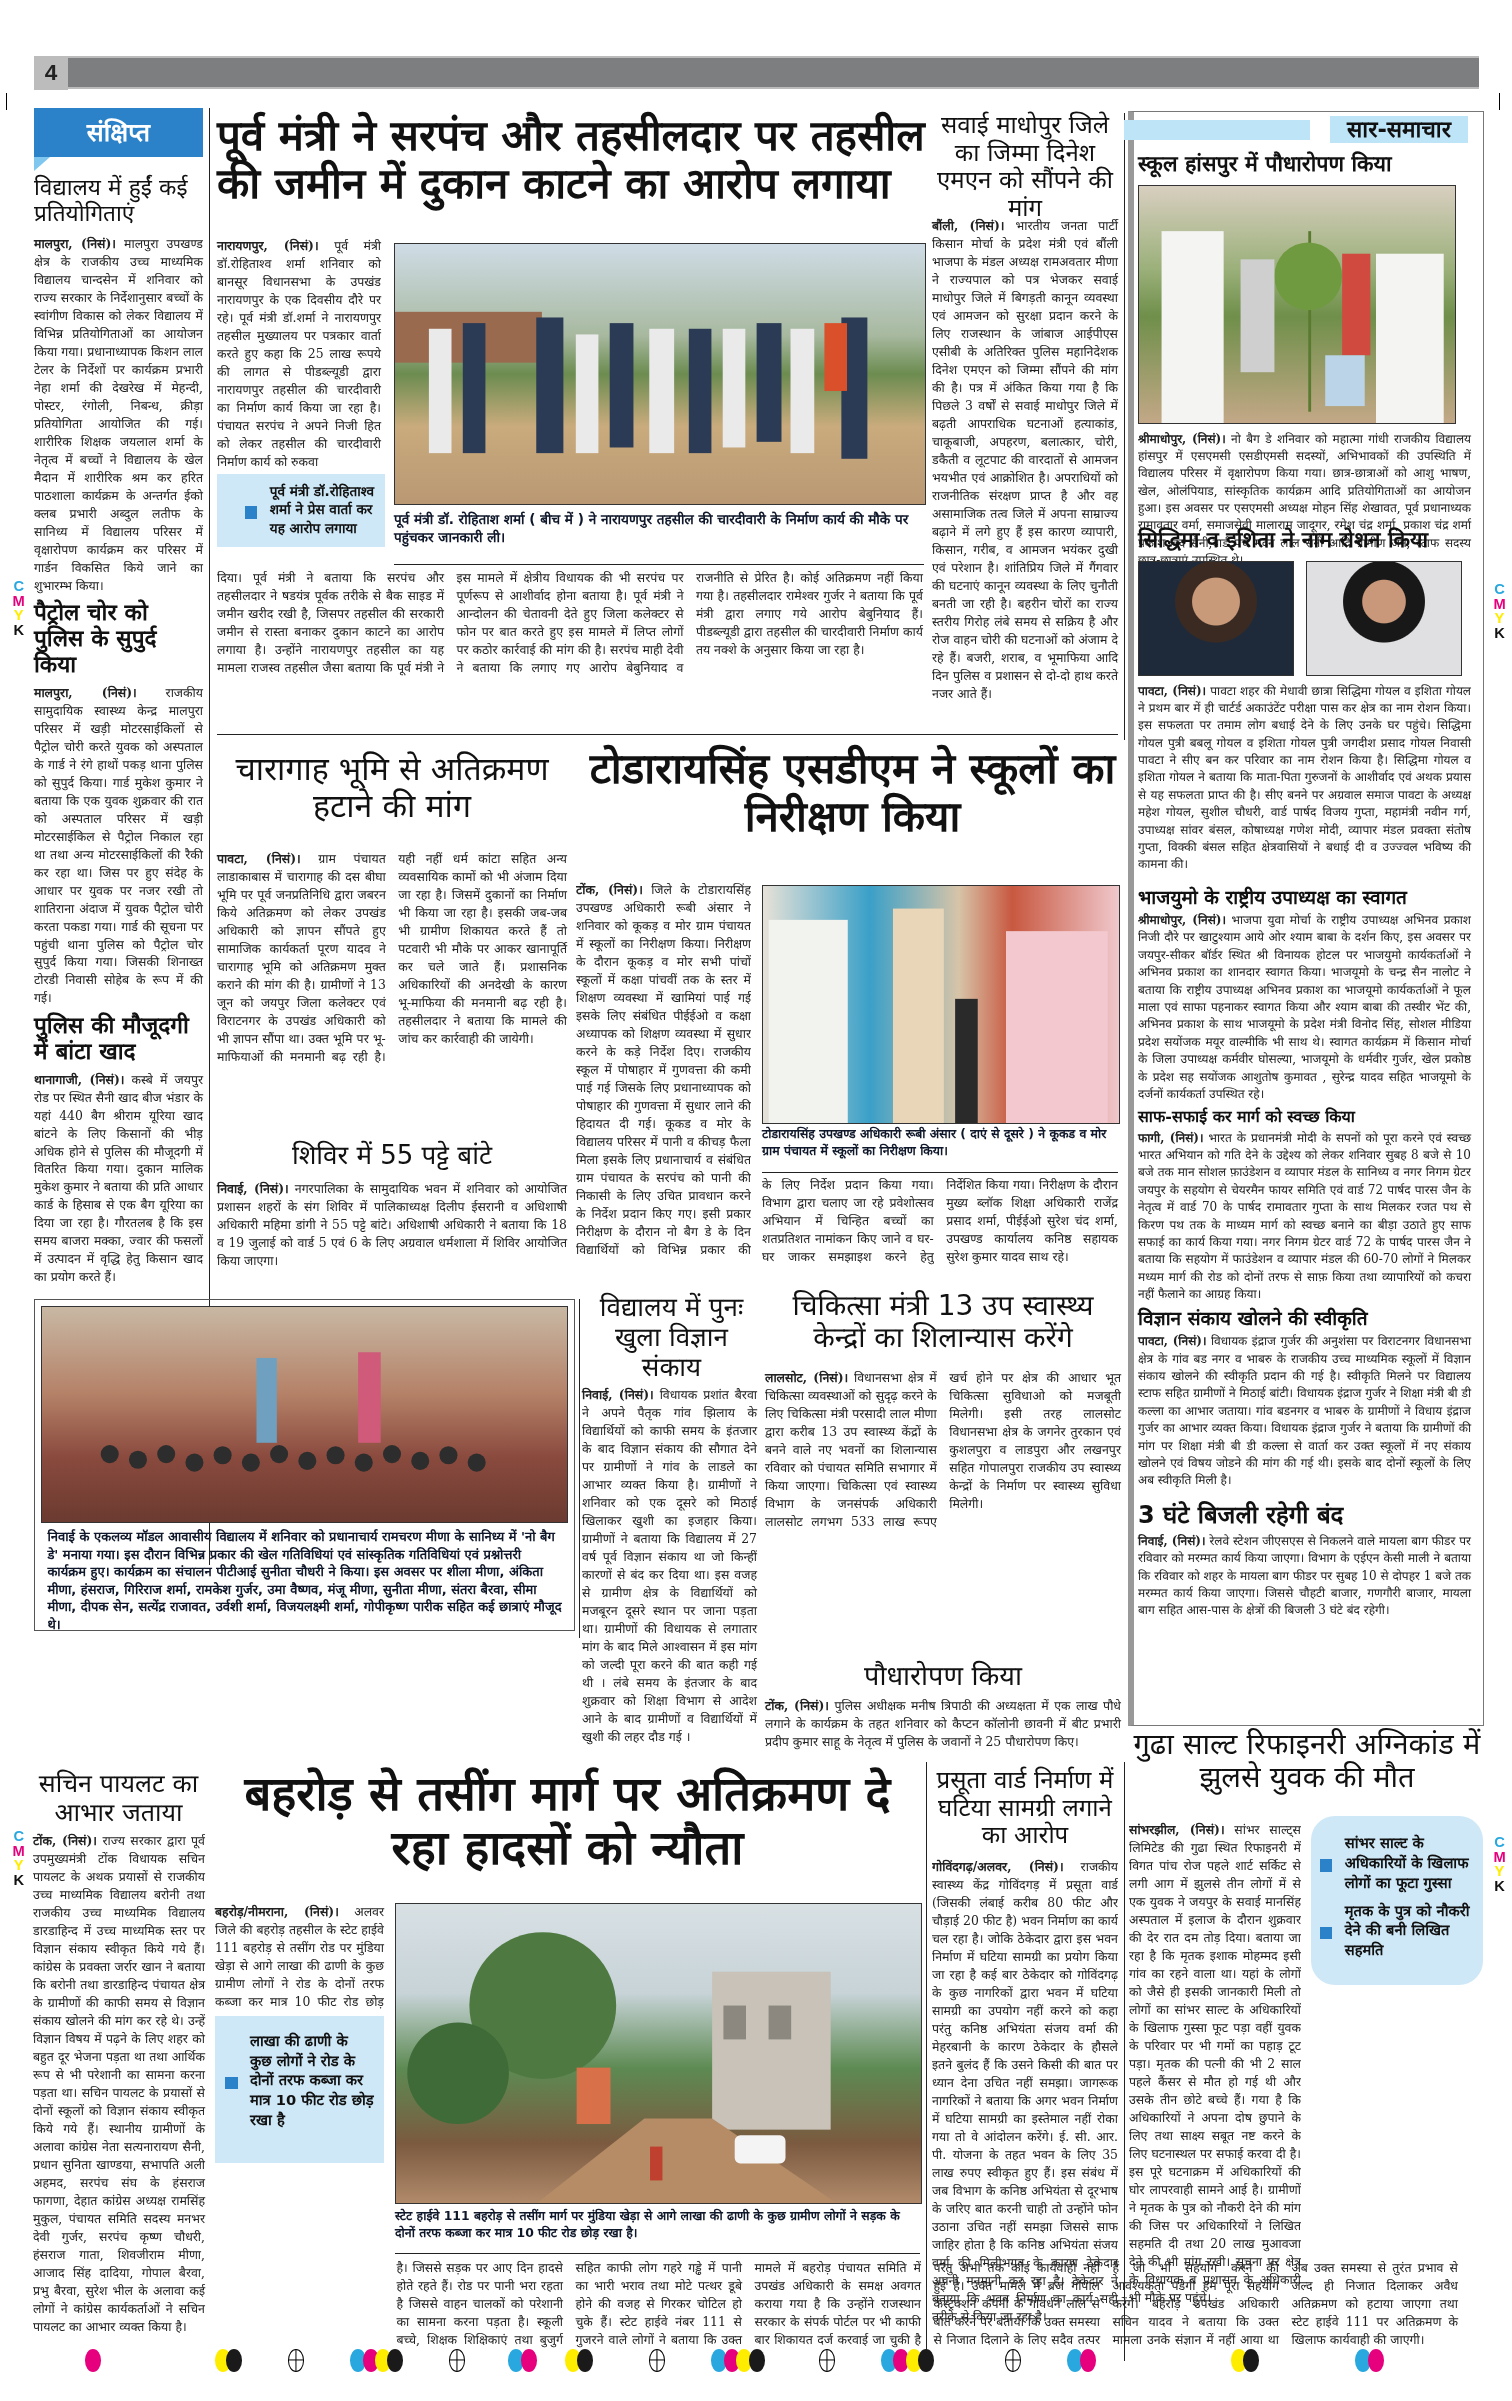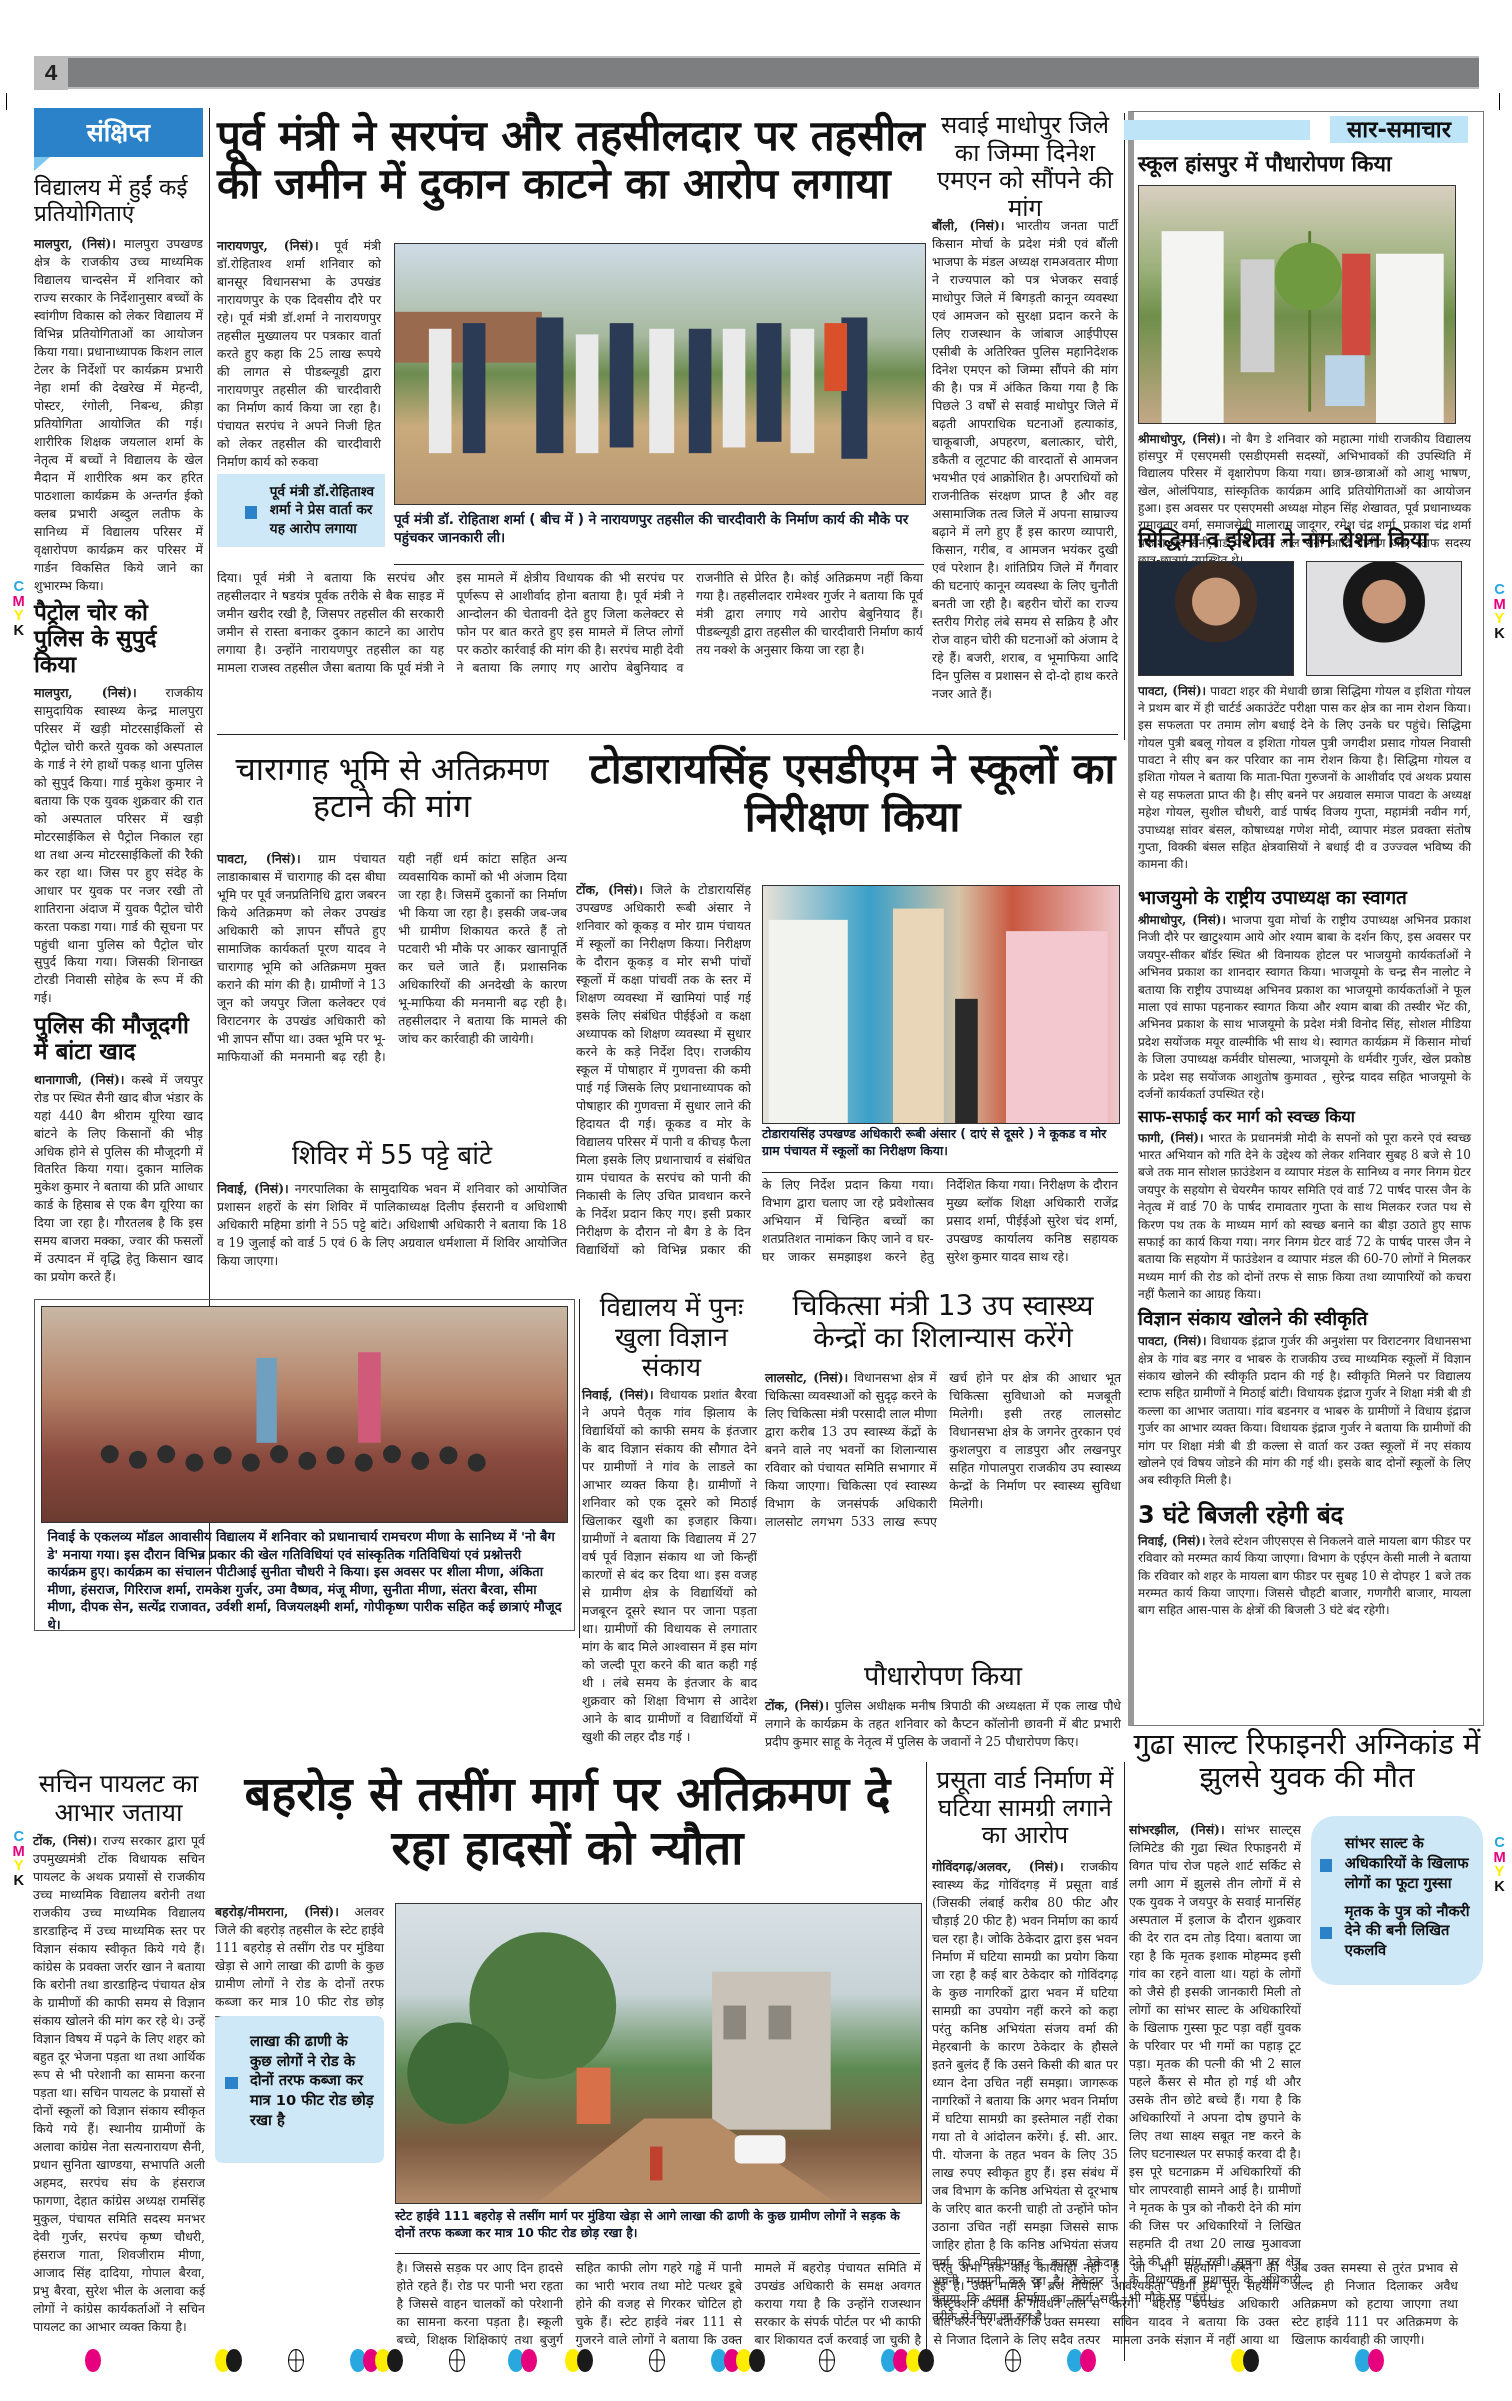--- a/index.html
+++ b/index.html
@@ -233,21 +233,21 @@
   <span style="color:#29a8e0">C</span>
   <span style="color:#e6007e">M</span>
   <span style="color:#ffed00">Y</span>
   <span style="color:#111">K</span>
 </div>
 
 <h1 class="abs" style="left:212px;top:1767px;width:711px;text-align:center;font-size:47px;">बहरोड़ से तसींग मार्ग पर अतिक्रमण दे रहा हादसों को न्यौता</h1>
 <div class="abs" style="left:215px;top:1903px;width:169px;">
   <p class="body" style="margin:0;"><b>बहरोड़/नीमराना, (निसं)।</b> <span>अलवर जिले की बहरोड़ तहसील के स्टेट हाईवे 111 बहरोड़ से तसींग रोड पर मुंडिया खेड़ा से आगे लाखा की ढाणी के कुछ ग्रामीण लोगों ने रोड के दोनों तरफ कब्जा कर मात्र 10 फीट रोड छोड़ रखा</span></p>
 </div>
-<div class="abs bluebox" style="left:215px;top:2016px;width:169px;height:147px;padding:14.7px 10.2px;box-sizing:border-box;border-radius:7px;">
+<div class="abs bluebox" style="left:215px;top:2016px;width:169px;height:147px;padding:14.7px 10.2px;box-sizing:border-box;">
   <div class="bullet" style="font-size:14.7px;">
     <span class="sq"></span>
     <span>लाखा की ढाणी के कुछ लोगों ने रोड के दोनों तरफ कब्जा कर मात्र 10 फीट रोड छोड़ रखा है</span>
   </div>
 </div>
 <div class="abs photo" style="left:395px;top:1903px;width:525px;height:299px;background:linear-gradient(180deg,#d8e0e4 0%,#c7d3d7 30%,#5d8a52 55%,#7b5a40 80%,#b18a6a 100%);">
   <svg width="100%" height="100%" viewBox="0 0 930 530" preserveAspectRatio="none">
     <circle cx="260" cy="180" r="130" fill="#4e7a42"></circle>
       <circle cx="110" cy="300" r="90" fill="#3e6b38"></circle>
     <rect x="560" y="120" width="210" height="280" fill="#c8c2b8"></rect>
@@ -278,21 +278,21 @@
 
 <div class="abs vline" style="left:1124px;top:1762px;height:599px;width:1.1px;"></div>
 <h2 class="abs" style="left:1129px;top:1728px;width:356px;text-align:center;font-weight:normal;font-size:29px;">गुढा साल्ट रिफाइनरी अग्निकांड में झुलसे युवक की मौत</h2>
 <div class="abs bluebox" style="left:1311px;top:1816px;width:172px;height:169px;padding:17px 9px;box-sizing:border-box;border-radius:24px;">
   <div class="bullet" style="font-size:14.7px;">
     <span class="sq"></span>
     <span>सांभर साल्ट के अधिकारियों के खिलाफ लोगों का फूटा गुस्सा</span>
   </div>
   <div class="bullet" style="font-size:14.7px;">
     <span class="sq"></span>
-    <span>मृतक के पुत्र को नौकरी देने की बनी लिखित एकलवि</span>
+    <span>मृतक के पुत्र को नौकरी देने की बनी लिखित सहमति</span>
   </div>
 </div>
 <div class="abs" style="left:1129px;top:1821px;width:172px;height:539px;overflow:hidden;">
   <p class="body" style="margin:0;"><b>सांभरझील, (निसं)।</b> <span>सांभर साल्ट्स लिमिटेड की गुढा स्थित रिफाइनरी में विगत पांच रोज पहले शार्ट सर्किट से लगी आग में झुलसे तीन लोगों में से एक युवक ने जयपुर के सवाई मानसिंह अस्पताल में इलाज के दौरान शुक्रवार की देर रात दम तोड़ दिया। बताया जा रहा है कि मृतक इशाक मोहम्मद इसी गांव का रहने वाला था। यहां के लोगों को जैसे ही इसकी जानकारी मिली तो लोगों का सांभर साल्ट के अधिकारियों के खिलाफ गुस्सा फूट पड़ा वहीं युवक के परिवार पर भी गमों का पहाड़ टूट पड़ा। मृतक की पत्नी की भी 2 साल पहले कैंसर से मौत हो गई थी और उसके तीन छोटे बच्चे हैं। गया है कि अधिकारियों ने अपना दोष छुपाने के लिए तथा साक्ष्य सबूत नष्ट करने के लिए घटनास्थल पर सफाई करवा दी है। इस पूरे घटनाक्रम में अधिकारियों की घोर लापरवाही सामने आई है। ग्रामीणों ने मृतक के पुत्र को नौकरी देने की मांग की जिस पर अधिकारियों ने लिखित सहमति दी तथा 20 लाख मुआवजा देने की भी मांग रखी। सूचना पर क्षेत्र के विधायक व प्रशासन के अधिकारी भी मौके पर पहुंचे।</span></p>
 </div>
 <div class="abs cmyk" style="left:1491px;top:1835px;">
   <span style="color:#29a8e0">C</span>
   <span style="color:#e6007e">M</span>
   <span style="color:#ffed00">Y</span>
   <span style="color:#111">K</span>

